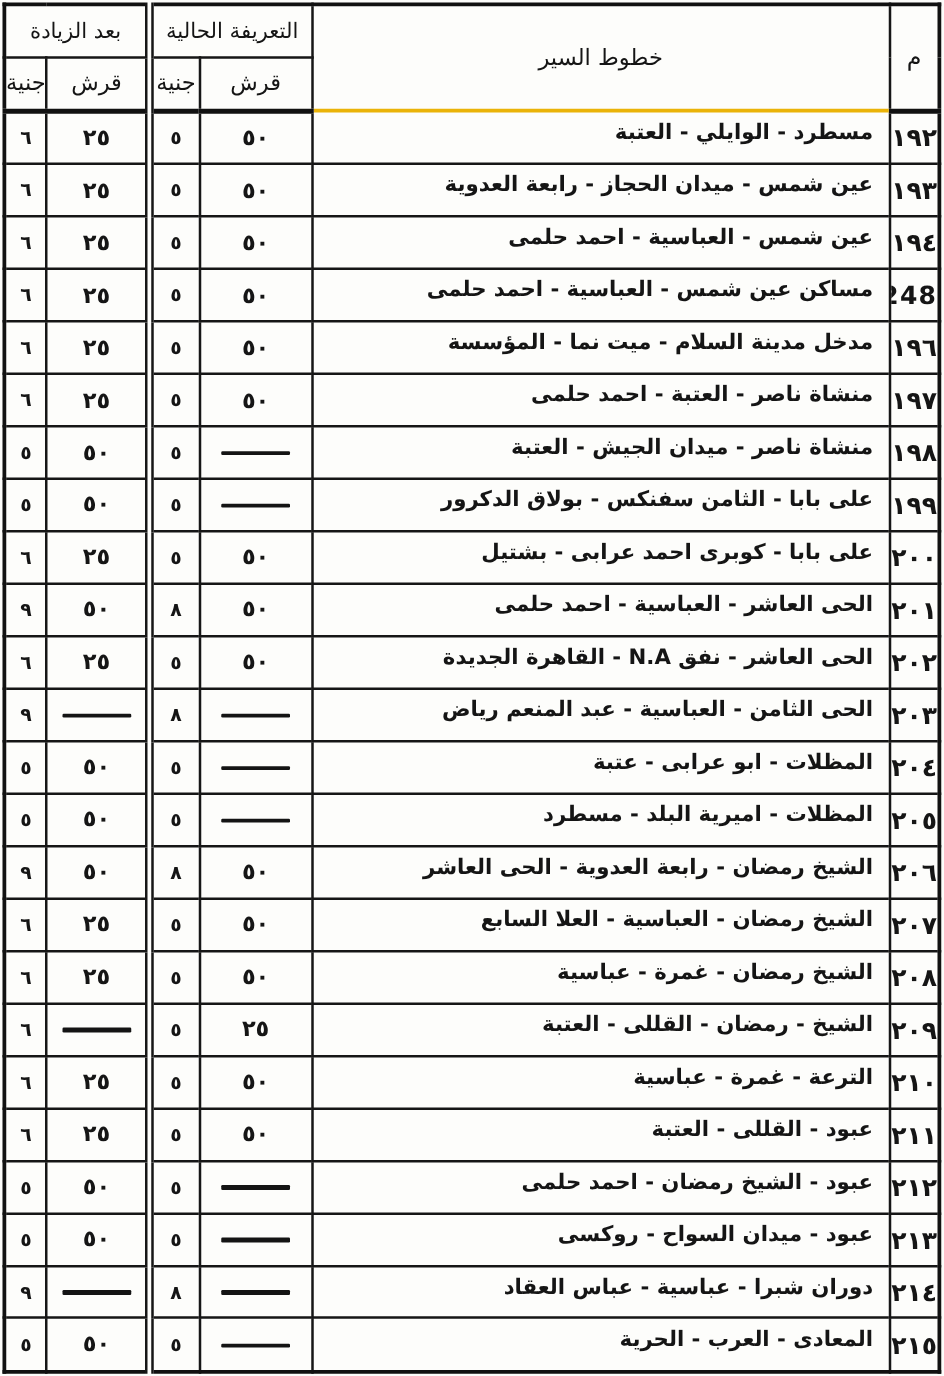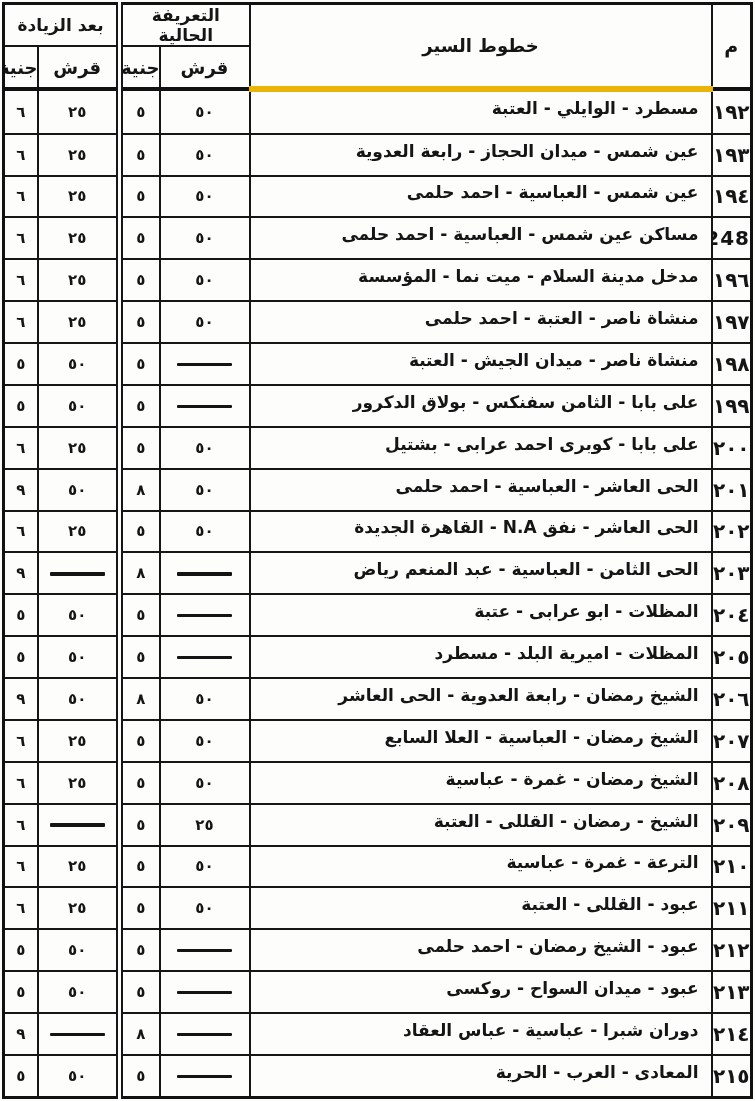--- a/index.html
+++ b/index.html
@@ -31,44 +31,44 @@
     padding: 0;
     text-align: center;
     vertical-align: middle;
     overflow: hidden;
   }
   .fare-table { border: 3.5px solid #111; }
   
   .group-sep { border-left: 7px double #161616 !important; }
   
   thead th {
-    font-weight: 700;
+    font-weight: 400;
     font-size: 17px;
     background: #fdfdfb;
   }
   thead tr.h1 { height: 42px; }
   thead tr.h2 { height: 43px; }
   thead tr.h2 th { border-bottom: 4px solid #111; font-size: 18px; }
   th.serial-h { font-size: 19px; }
-  th.routes-h { font-size: 18px; border-bottom: 6px solid #eab308; }
+  th.routes-h { font-size: 18px; border-bottom: 3px solid #eab308; }
   th.serial-hd { border-bottom: 4px solid #111; }
   
   tbody td {
     font-weight: 700;
     font-size: 16px;
   }
   td.c-num { font-size: 20px; letter-spacing: 1px; }
   td.c-route {
     text-align: right;
     padding: 0 12px 8px 20px;
     font-size: 17px;
     white-space: nowrap;
   }
   td.c-genih { font-size: 15px; }
-  td.c-qirsh { font-size: 15px; }
+  td.c-qirsh { font-size: 18px; }
   .dash {
     display: inline-block;
     width: 55px;
     height: 3.5px;
     background: #141414;
     vertical-align: middle;
     border-radius: 1px;
   }
 </style>
 </head>

